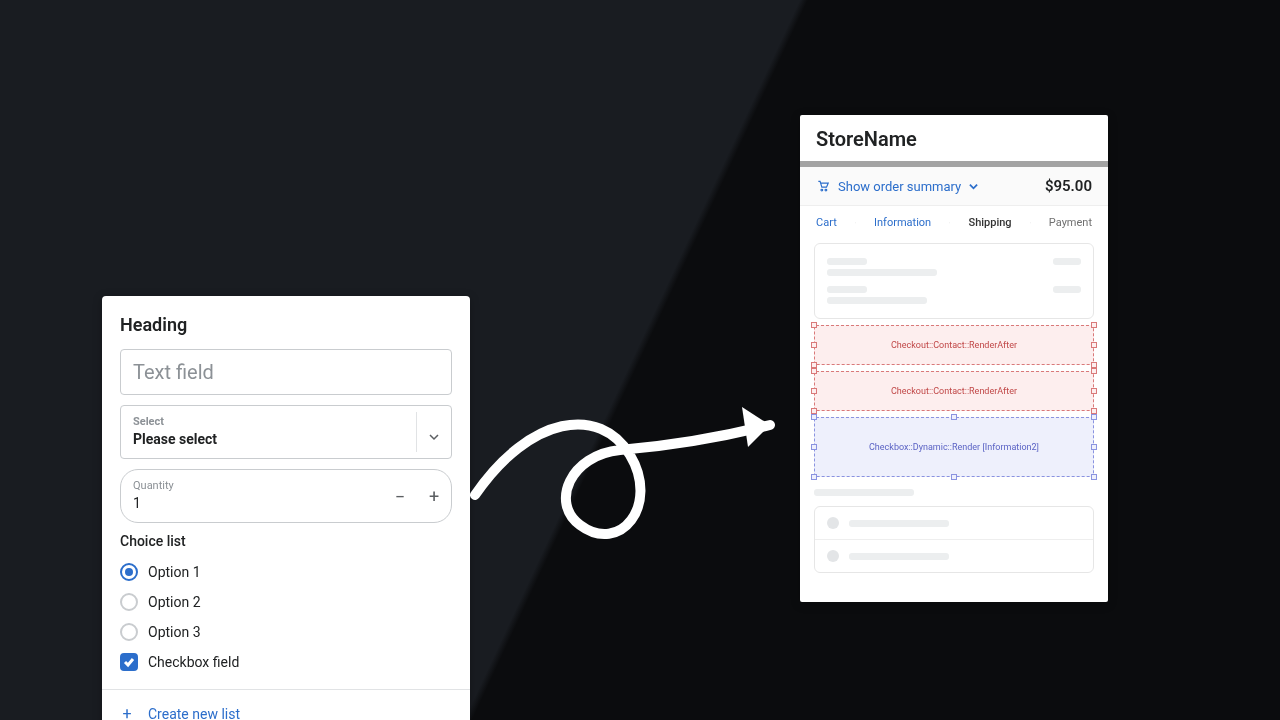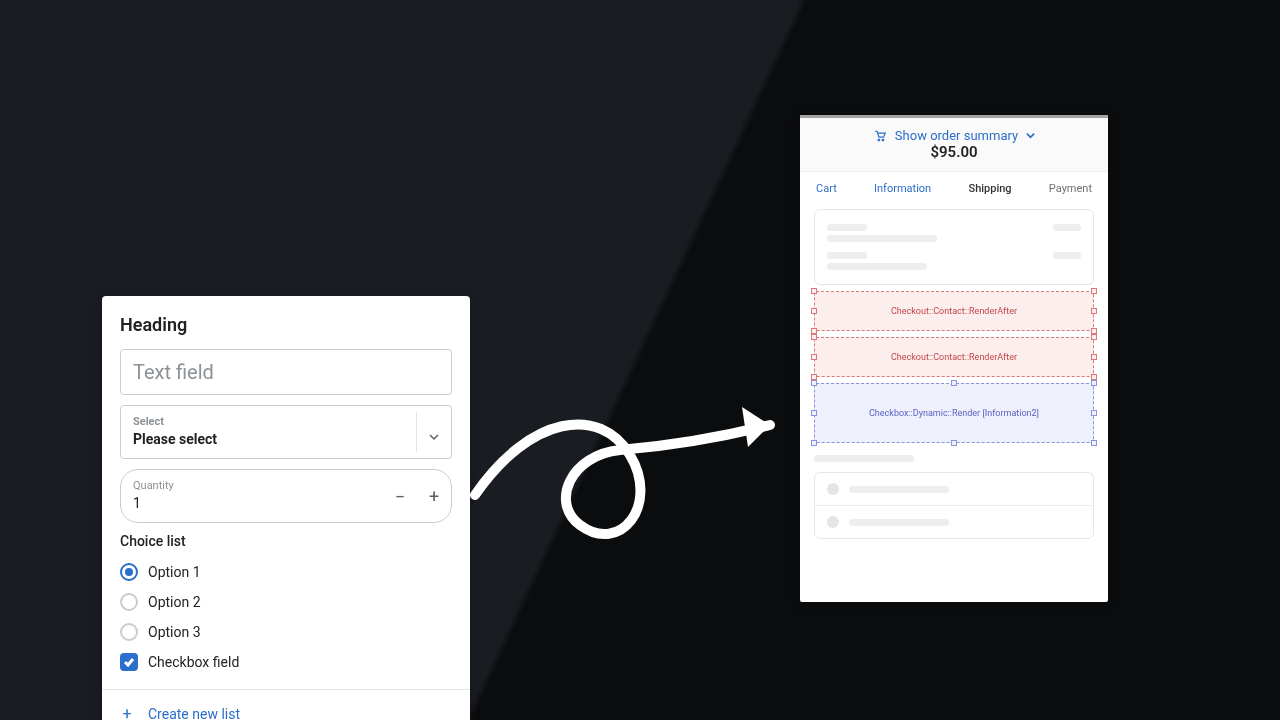--- a/index.html
+++ b/index.html
@@ -95,22 +95,22 @@
     width: 308px; height: 487px;
     background: #fff;
     border-radius: 2px;
     box-shadow: 0 2px 10px rgba(0,0,0,.25);
     color: #202223;
     overflow: hidden;
   }
   .store-title { font-size: 20px; font-weight: 600; padding: 12px 16px 10px; }
   .summary-bar {
     display:flex; align-items:center; justify-content:space-between;
-    background:#fafafa; border-top:3px solid #a3a3a3; border-bottom:1px solid #eee;
-    padding: 10px 16px; font-size: 13px; flex-direction: column;
+    background:#fafafa; border-top:6px solid #a3a3a3; border-bottom:1px solid #eee;
+    padding: 10px 16px; font-size: 13px;
   }
   .summary-left { display:flex; align-items:center; gap:8px; color:#2c6ecb; cursor:pointer;}
   .summary-left svg { width:14px; height:14px; stroke:#2c6ecb; fill:none; stroke-width:2;}
   .summary-left .chev { width:9px; height:9px;}
   .summary-total { font-weight:600; font-size:15px; color:#202223;}
   .crumbs {
     display:flex; align-items:center; gap:18px;
     padding: 10px 16px; font-size: 11px; color:#707070;
   }
   .crumbs .c-link { color:#2c6ecb; cursor:pointer;}
@@ -231,20 +231,21 @@
       <path d="M5 100
                C 60 20, 130 10, 160 60
                C 190 110, 150 160, 110 130
                C 80 108, 100 60, 150 55
                C 210 50, 260 40, 300 30"></path>
       <polygon points="300,30 272,12 278,52"></polygon>
     </svg>
   </div>
 
   <div class="checkout">
+    <div class="store-title">StoreName</div>
 
     <div class="summary-bar">
       <div class="summary-left">
         <svg viewBox="0 0 24 24">
             <path d="M4 4h3l3 10h8l3-7H8"></path>
             <circle cx="10" cy="19" r="1.5"></circle>
             <circle cx="17" cy="19" r="1.5"></circle>
           </svg>
         <span>Show order summary</span>
         <svg class="chev" viewBox="0 0 10 10">

